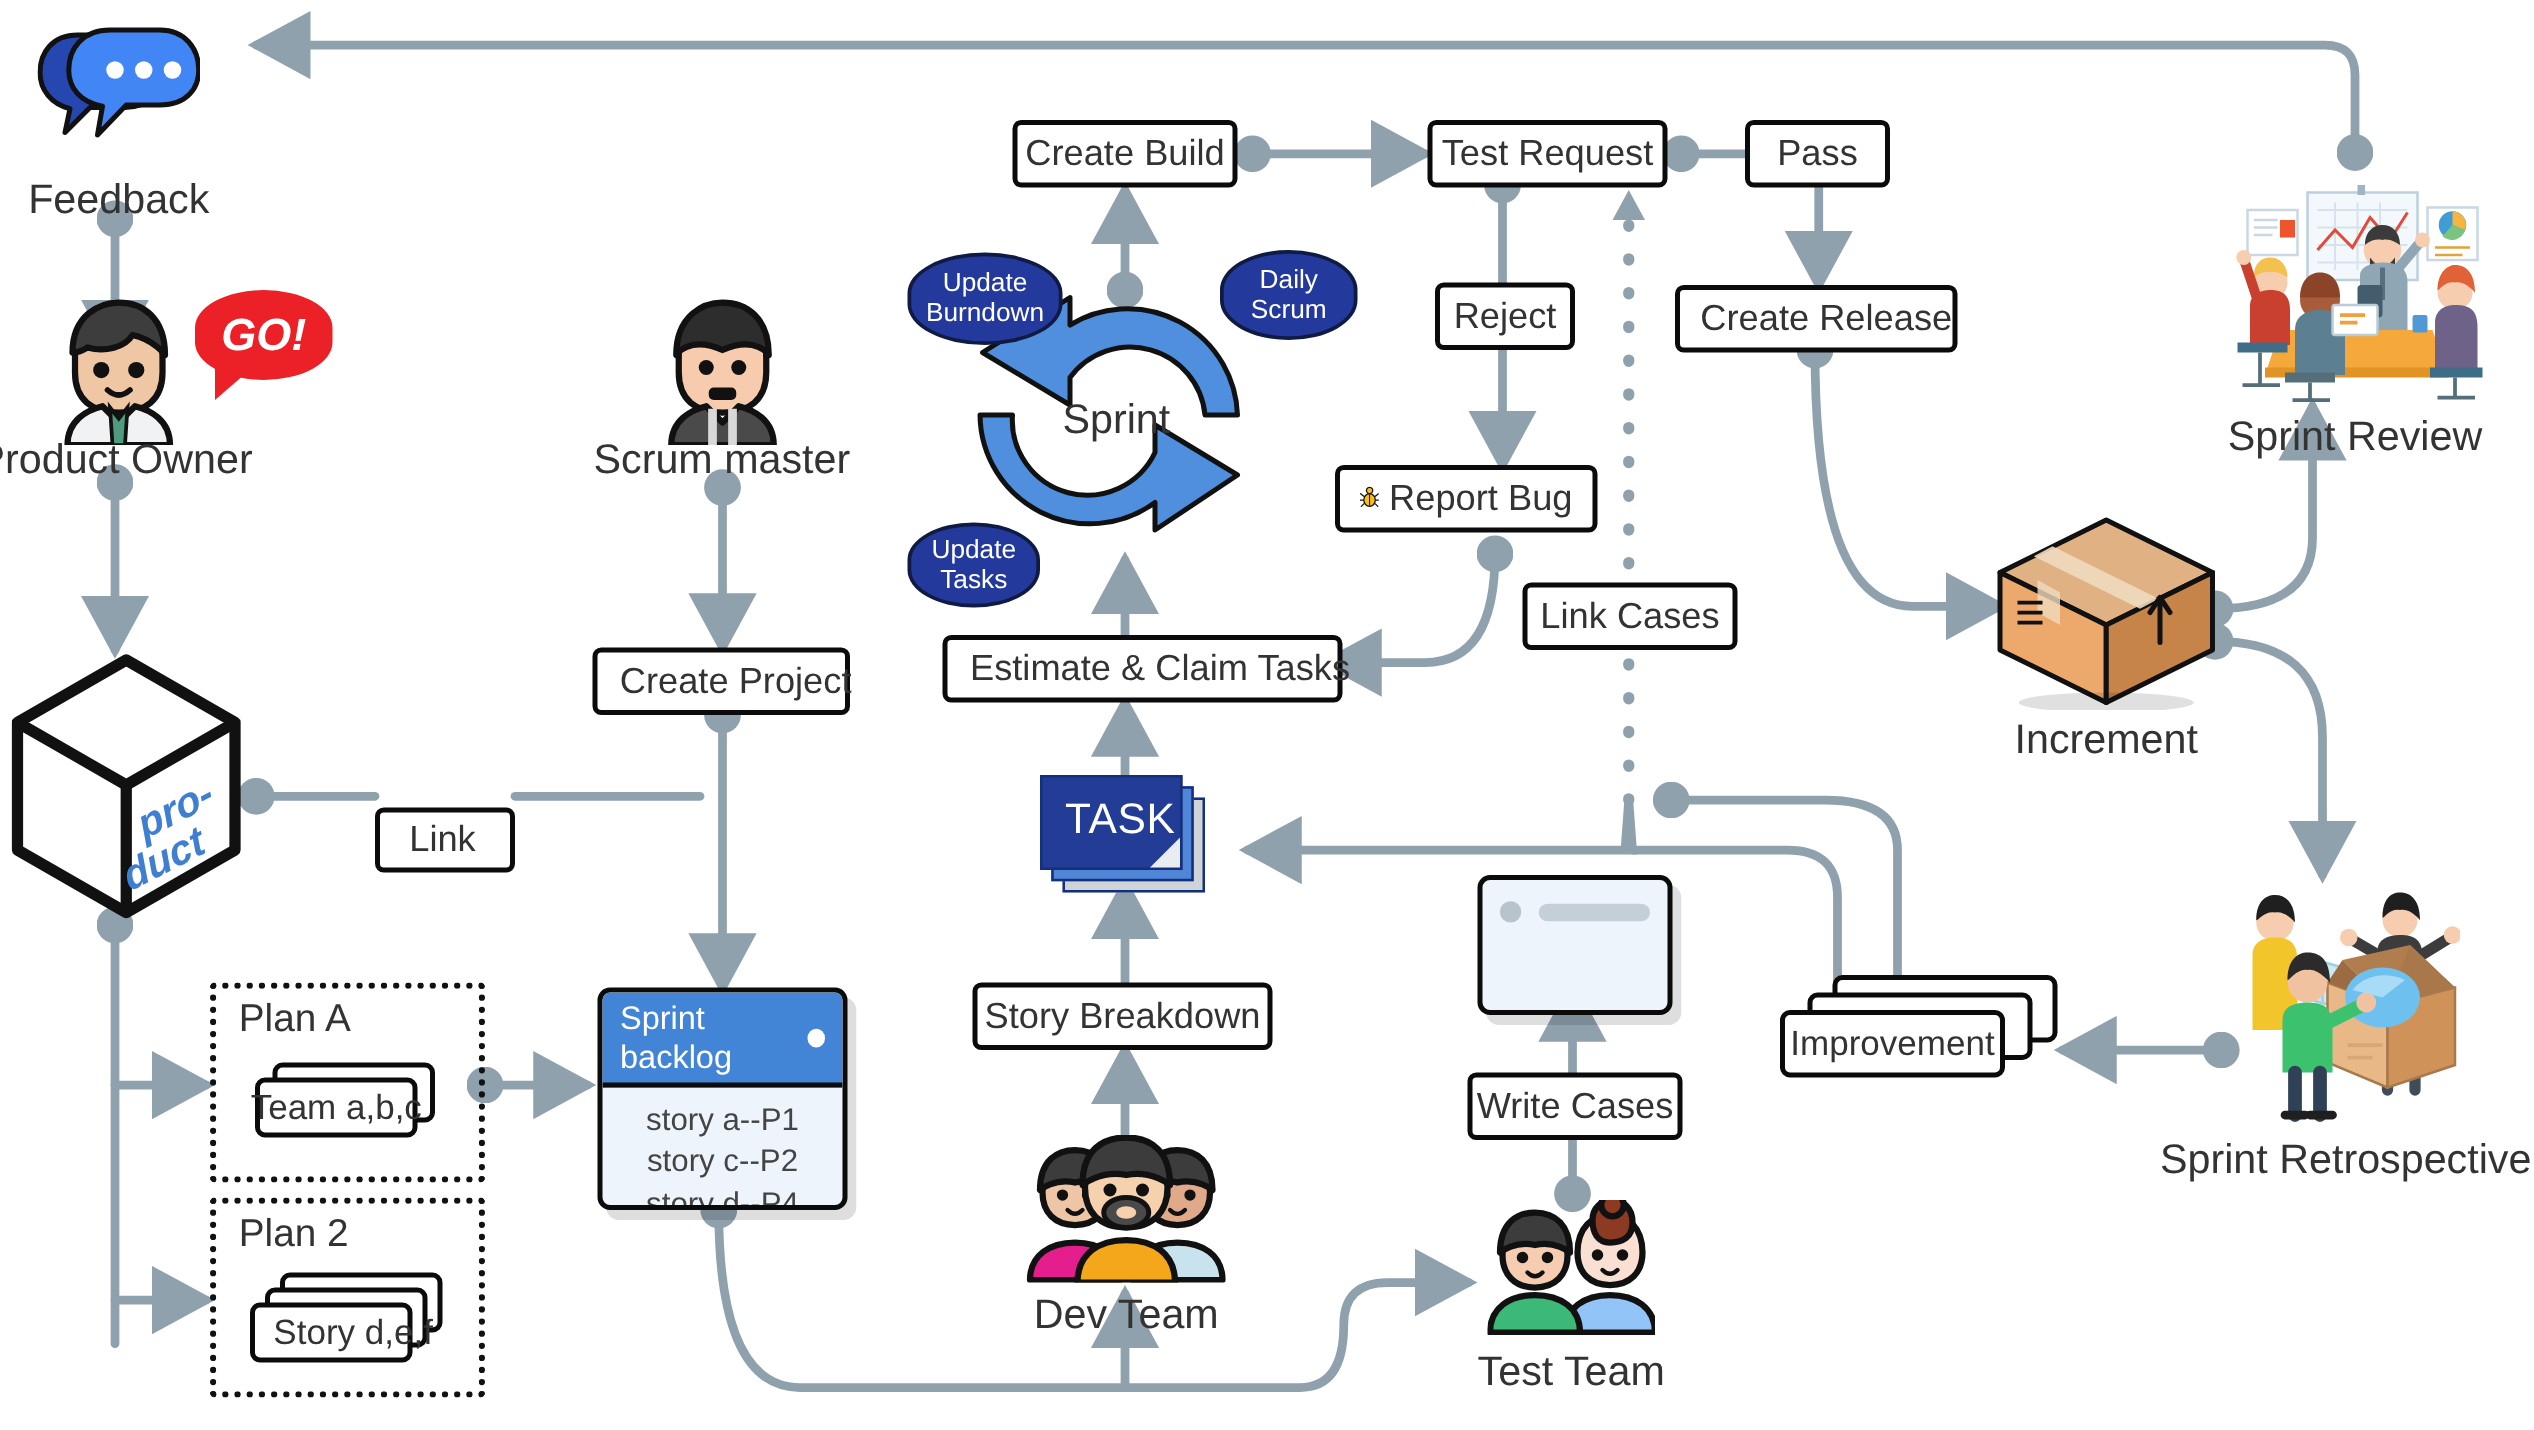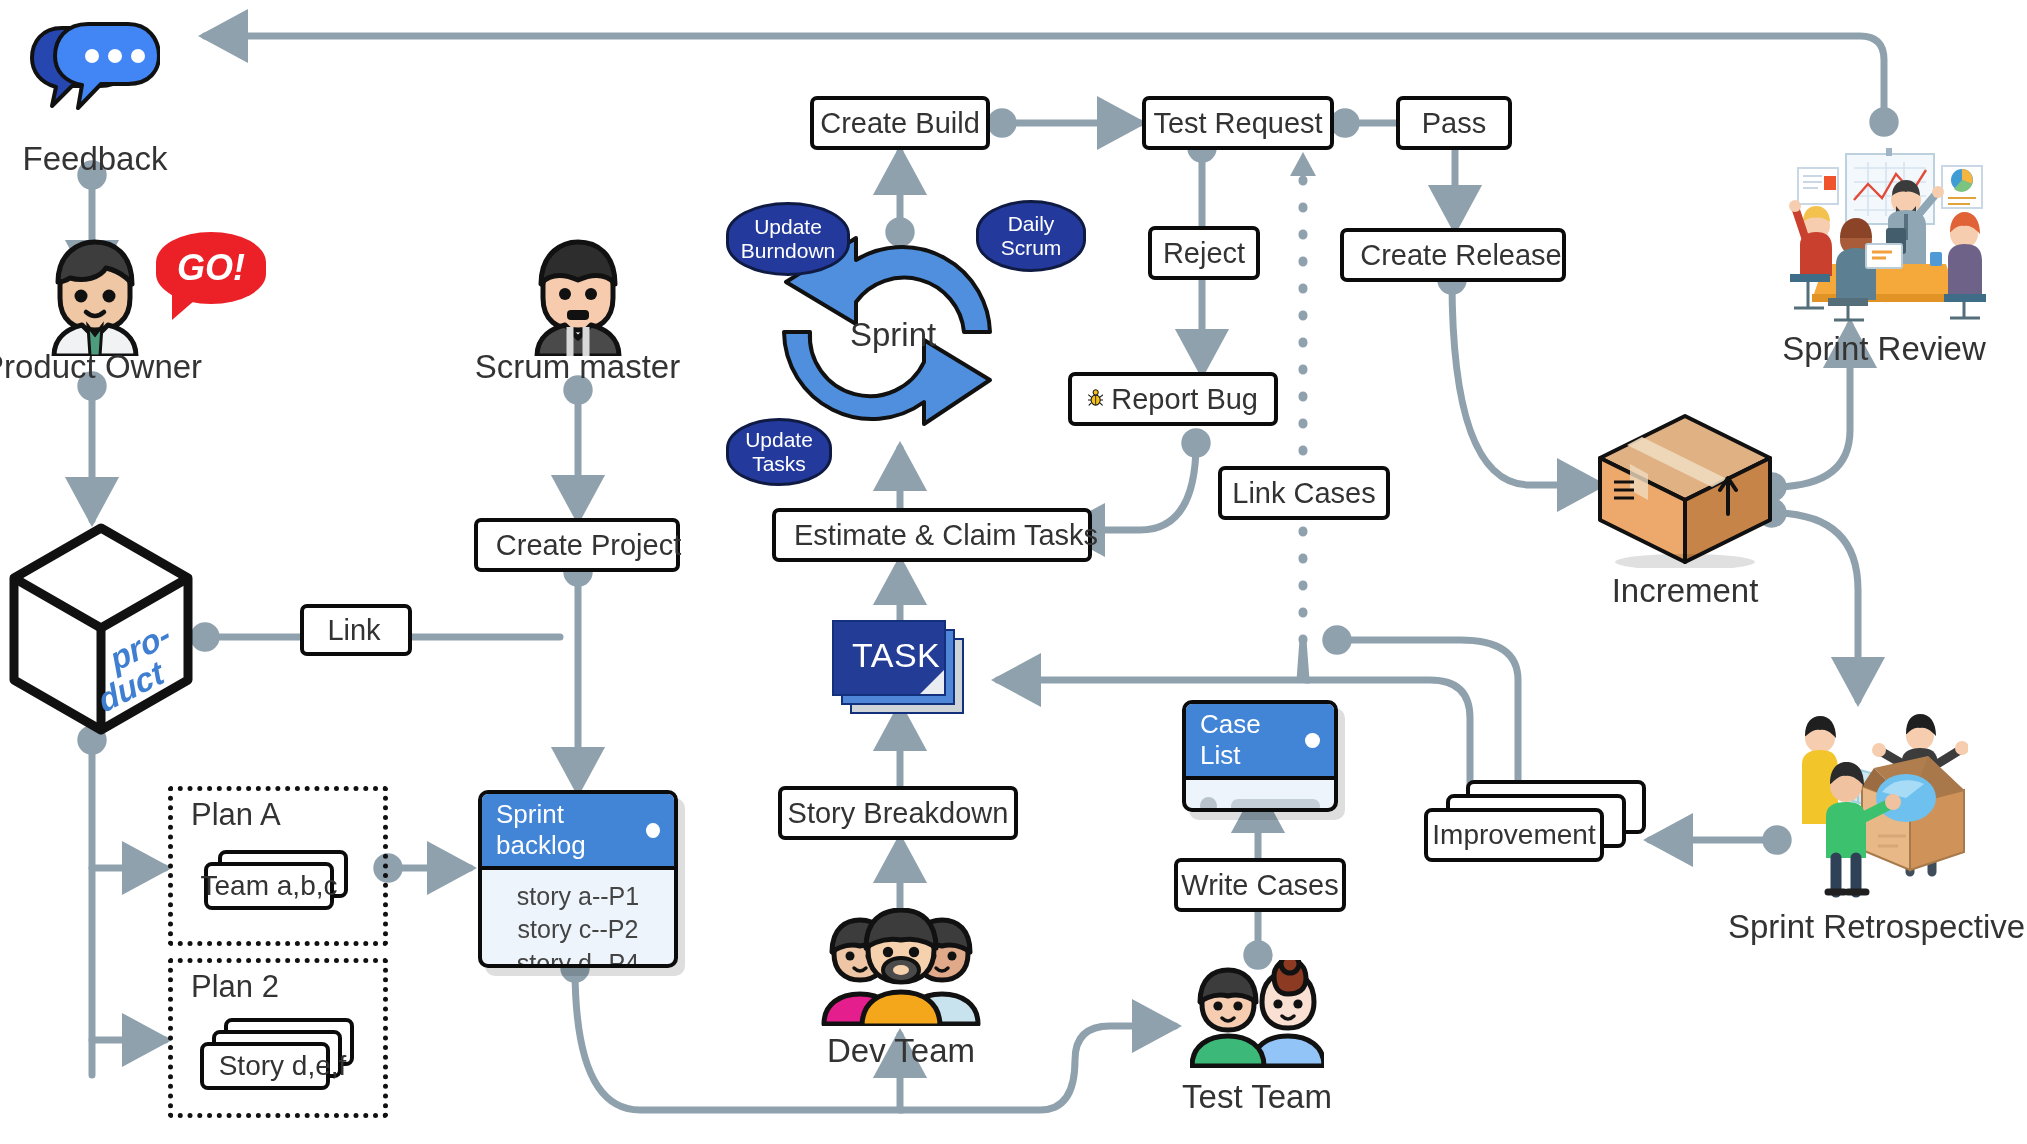--- a/index.html
+++ b/index.html
@@ -204,21 +204,21 @@
       <g fill="#fff" stroke="#111" stroke-width="9" stroke-linejoin="round">
         <path d="M93,6 L180,56 L180,158 L93,208 L6,158 L6,56 Z"></path>
         <path d="M6,56 L93,106 L180,56"></path>
         <path d="M93,106 L93,208"></path>
       </g>
     </svg>
     <div class="ptxt" style="left:100px;top:108px;">pro-</div>
     <div class="ptxt" style="left:88px;top:148px;">duct</div>
   </div>
 
-  <div class="node pbox" style="left:300px;top:604px;width:112px;height:52px;padding-left:12px;">Link</div>
+  <div class="node pbox" style="left:300px;top:646px;width:112px;height:52px;padding-left:12px;">Link</div>
 
   <div class="plangroup" style="left:168px;top:786px;width:220px;height:160px;">
     <div class="ptitle">Plan A</div>
   </div>
   <div class="stack" style="left:204px;top:850px;width:148px;height:70px;">
     <div class="sheet" style="left:14px;top:0;width:130px;height:48px;"></div>
     <div class="sheet front" style="left:0;top:12px;width:130px;height:48px;">Team a,b,c</div>
   </div>
 
   <div class="plangroup" style="left:168px;top:958px;width:220px;height:160px;">
@@ -311,21 +311,21 @@
       <ellipse cx="15" cy="16" rx="9" ry="10" fill="#f5c01c" stroke="#111" stroke-width="2"></ellipse>
       <path d="M15,6 a5,5 0 1 1 0.1,0" fill="#f5c01c" stroke="#111" stroke-width="2"></path>
       <path d="M6,10 L1,6 M24,10 L29,6 M5,16 L0,16 M25,16 L30,16 M6,22 L2,26 M24,22 L28,26" stroke="#111" stroke-width="2" stroke-linecap="round"></path>
       <path d="M15,7 L15,25" stroke="#111" stroke-width="1.6"></path>
     </svg>
     <span>Report Bug</span>
   </div>
 
   <div class="node pbox" style="left:1340px;top:228px;width:226px;height:54px;padding-left:32px;">Create Release</div>
   <div class="node pbox" style="left:1218px;top:466px;width:172px;height:54px;">Link Cases</div>
-  <div class="node pbox" style="left:772px;top:508px;width:320px;height:54px;padding-left:44px;">Estimate &amp; Claim Tasks</div>
+  <div class="node pbox" style="left:754px;top:508px;width:320px;height:54px;padding-left:44px;">Estimate &amp; Claim Tasks</div>
   <div class="node pbox" style="left:778px;top:786px;width:240px;height:54px;">Story Breakdown</div>
   <div class="node pbox" style="left:1174px;top:858px;width:172px;height:54px;">Write Cases</div>
 
   <div class="tasknote" style="left:832px;top:620px;width:136px;height:100px;">
     <div class="lay l3" style="left:18px;top:18px;width:114px;height:76px;"></div>
     <div class="lay l2" style="left:9px;top:9px;width:114px;height:76px;"></div>
     <div class="lay l1" style="left:0;top:0;width:114px;height:76px;">
       <span class="tlabel">TASK</span>
       <span class="fold"></span>
     </div>
@@ -365,24 +365,20 @@
       </g>
       <circle cx="70" cy="44" r="5.2" fill="#111"></circle>
         <circle cx="96" cy="44" r="5.2" fill="#111"></circle>
       <ellipse cx="83" cy="62" rx="18" ry="12" fill="#4a4a4a" stroke="#111" stroke-width="4"></ellipse>
       <ellipse cx="83" cy="62" rx="8" ry="5" fill="#f6d1ae"></ellipse>
     </svg>
   </div>
   <div class="caption" style="left:818px;top:1032px;width:166px;">Dev Team</div>
 
   <div class="wincard" style="left:1182px;top:700px;width:156px;height:112px;">
-    <div class="wtitle">
-      <span>Case List</span>
-      <span class="wdot"></span>
-    </div>
     <div class="wbody" style="padding:8px 12px;">
       <div class="row">
         <span class="bdot"></span>
         <span class="bbar"></span>
       </div>
 
     </div>
   </div>
 
   <div class="node" style="left:1190px;top:960px;width:134px;height:108px;">

